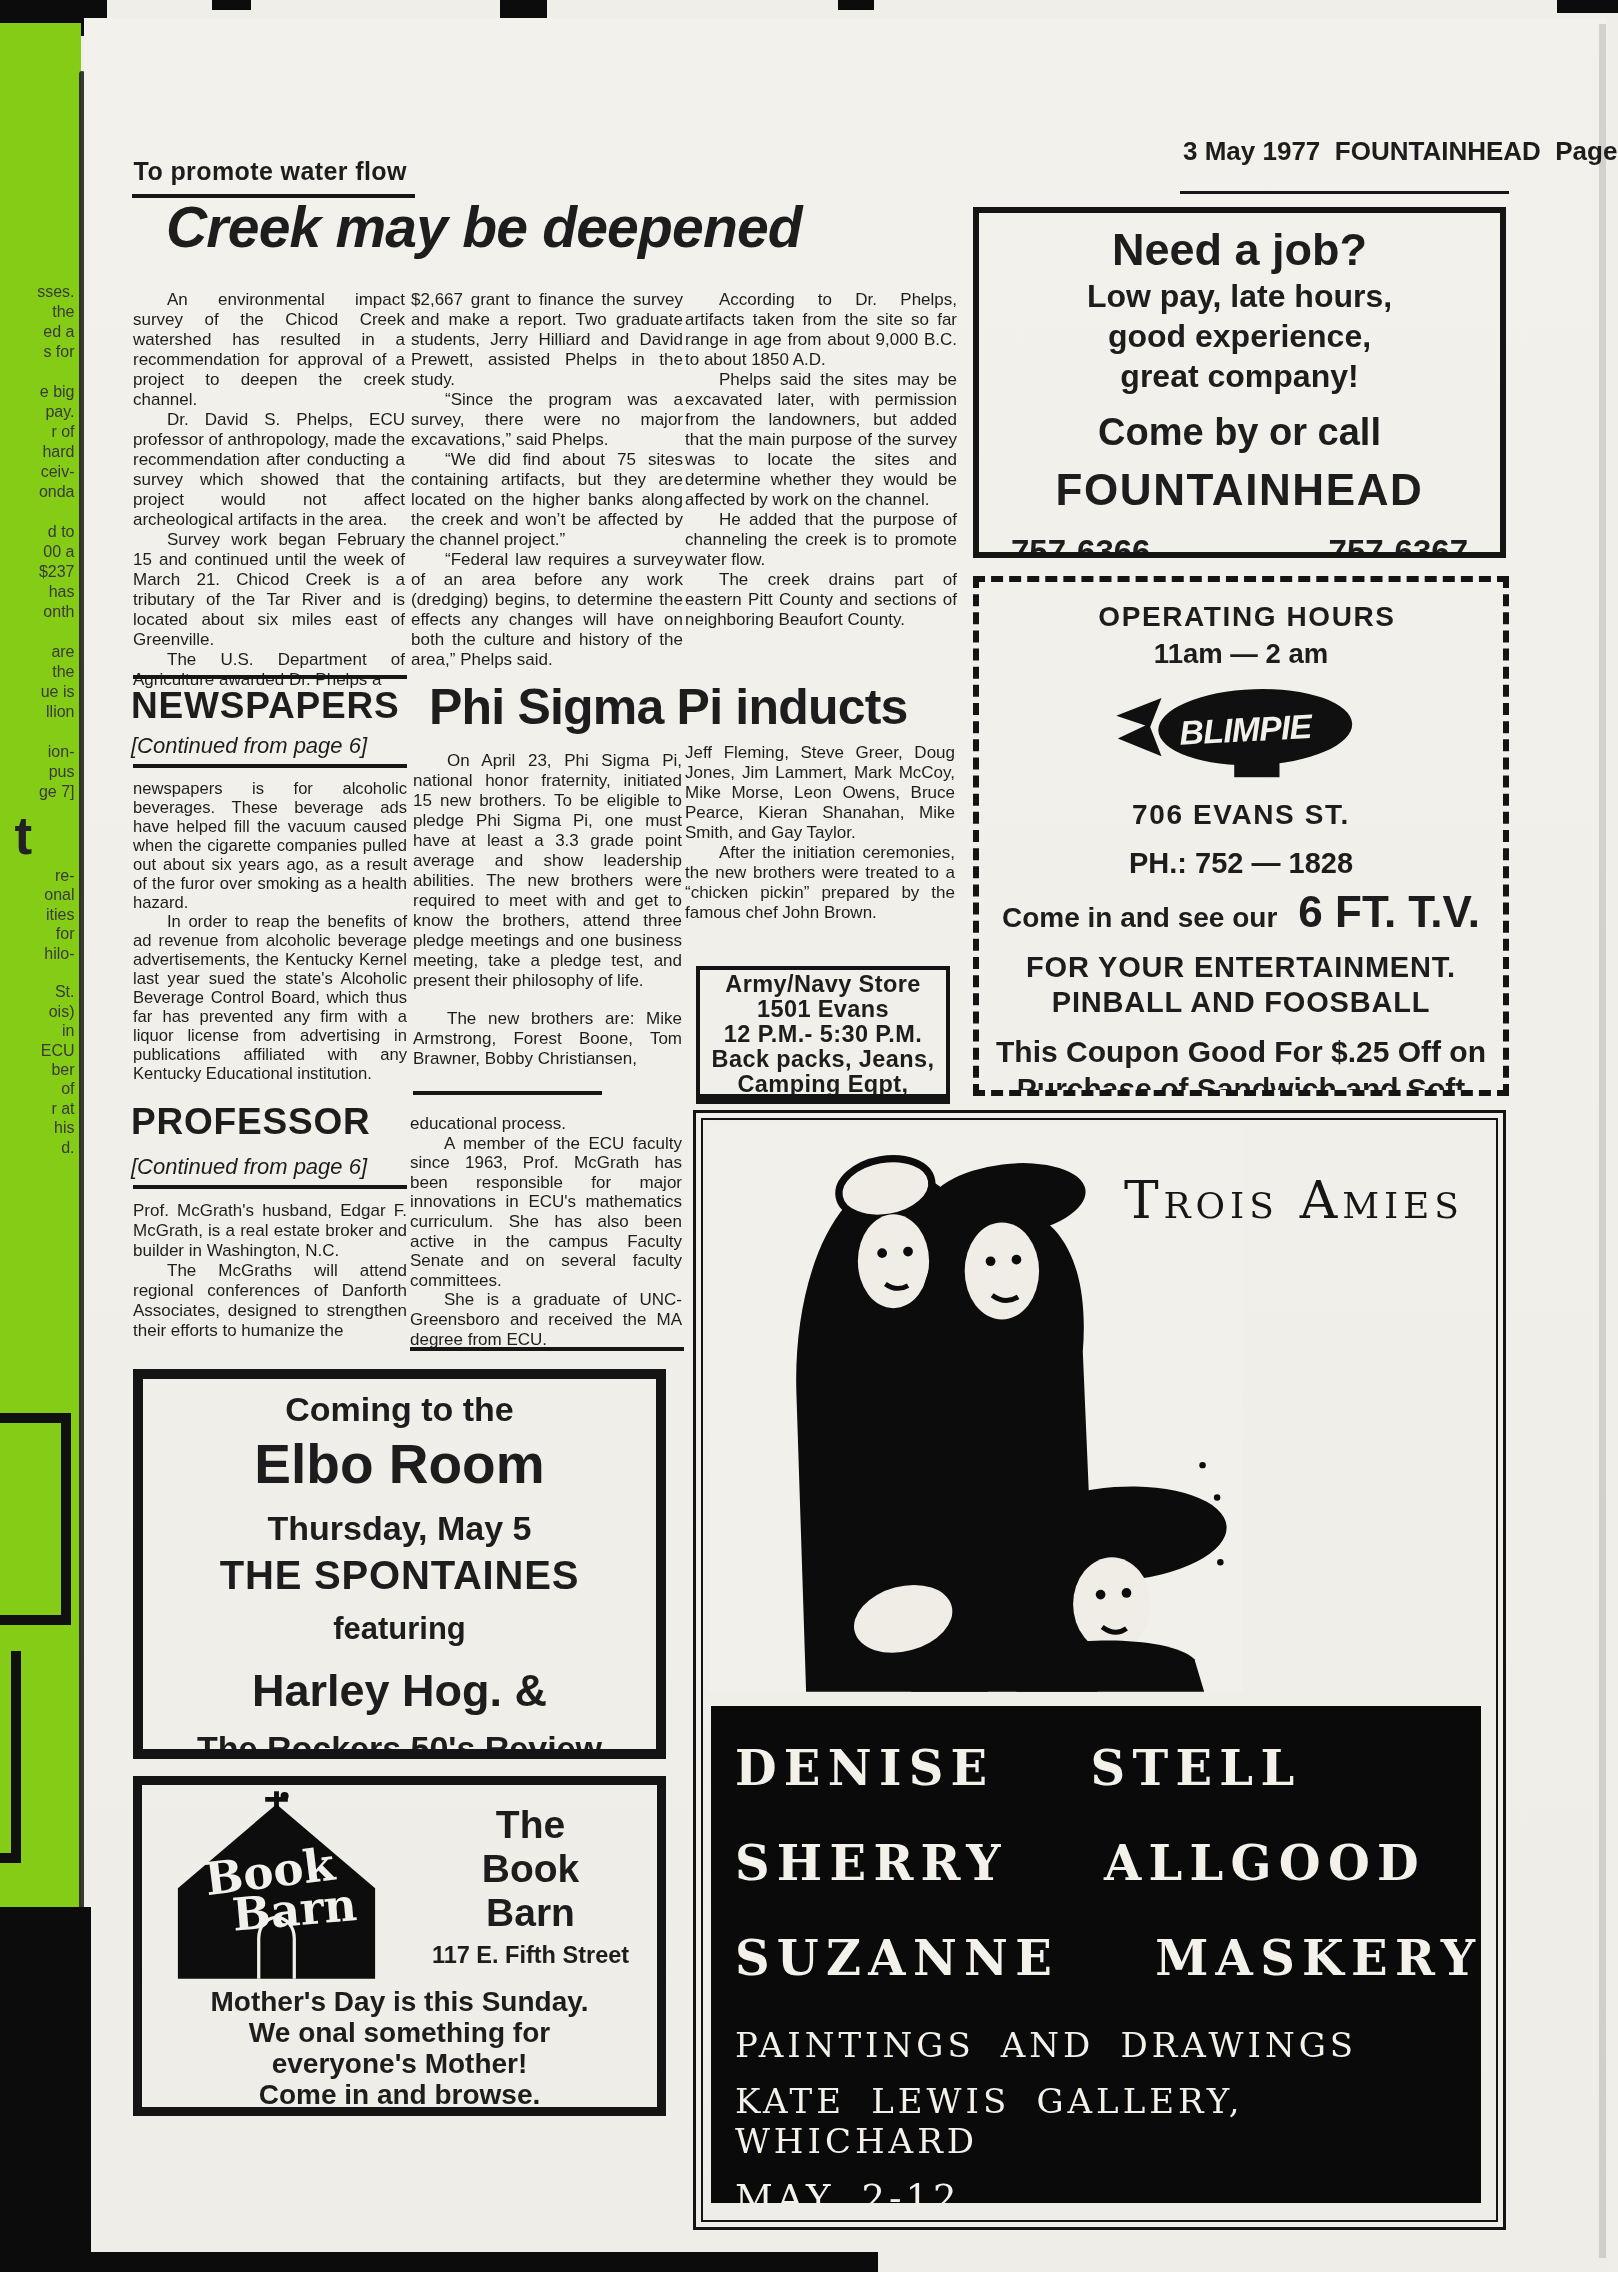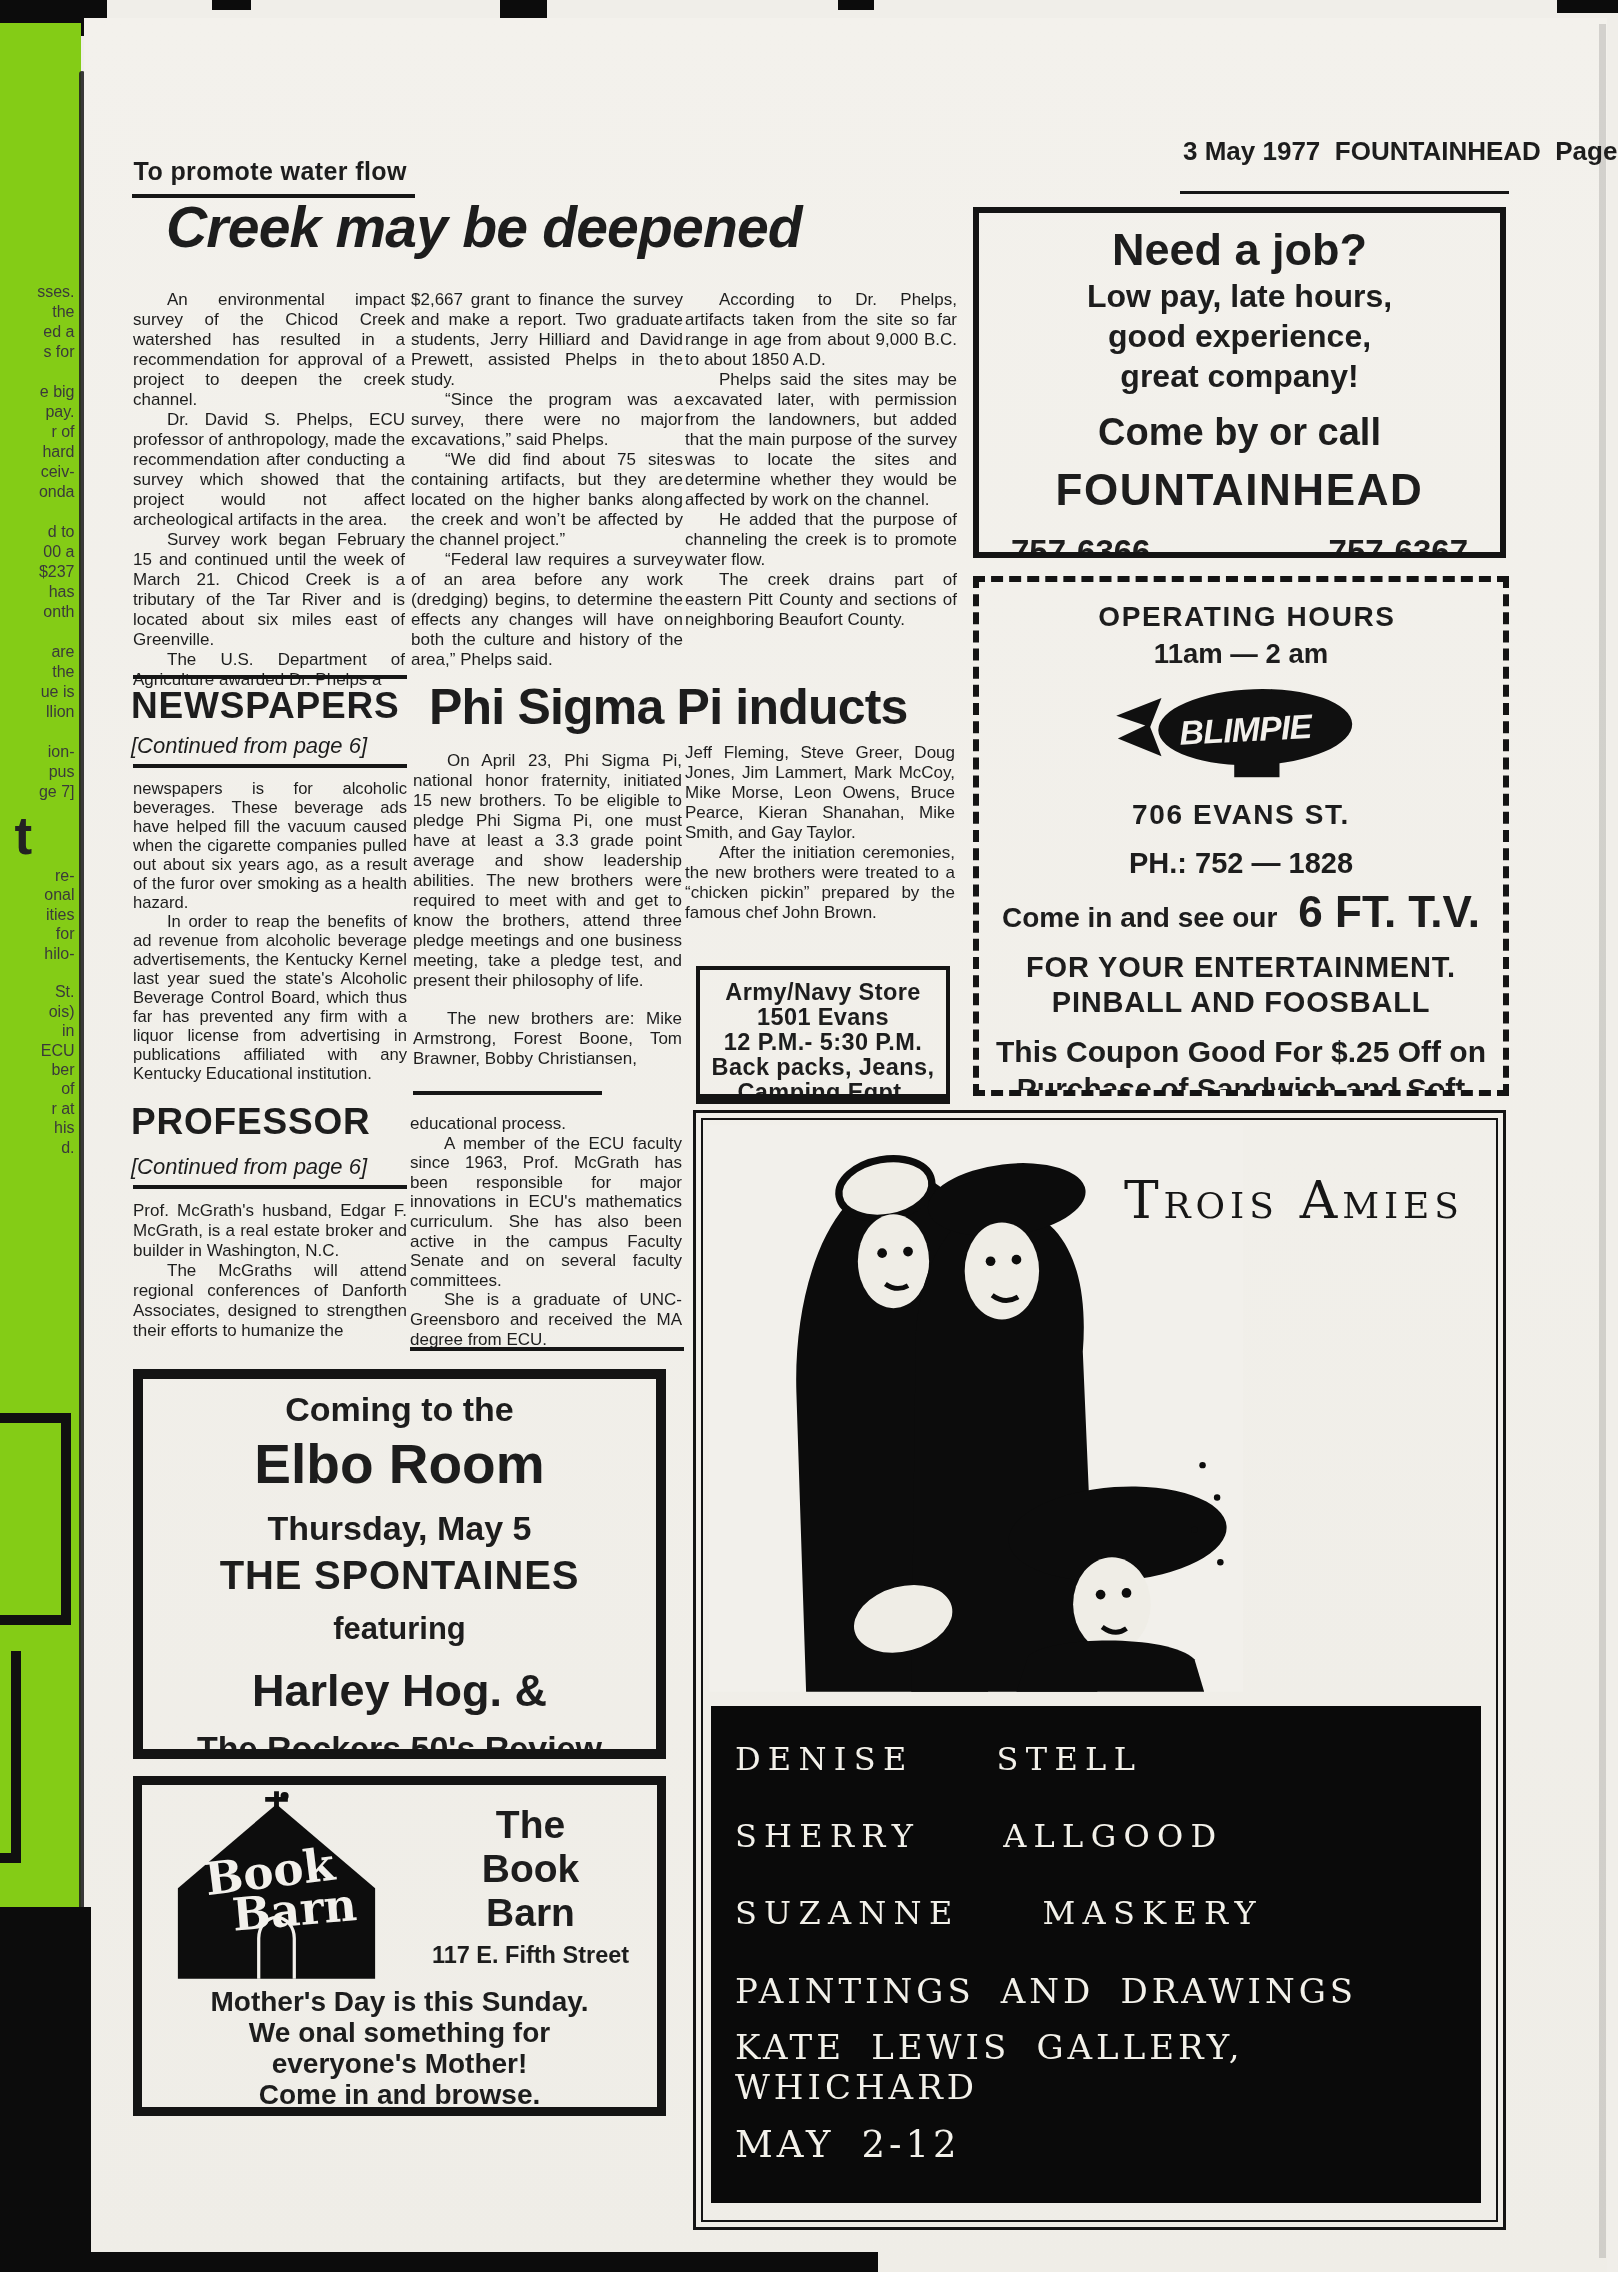--- a/index.html
+++ b/index.html
@@ -55,21 +55,21 @@
   .bl-come  { display:flex; justify-content:center; align-items:baseline; gap:21px; margin-top:6.5px; }
   .bl-come .a { font-size:28px; font-weight:bold; }
   .bl-come .b { font-size:44px; font-weight:bold; }
   .bl-ent   { font-size:29px; font-weight:bold; margin-top:14.6px; letter-spacing:0.8px; }
   .bl-games { font-size:29px; font-weight:bold; margin-top:1.6px; letter-spacing:0.8px; }
   .bl-c1    { font-size:30px; font-weight:bold; margin-top:16px; }
   .bl-c2    { font-size:30px; font-weight:bold; margin-top:3.2px; }
 
   
   .an { position:absolute; left:696px; top:966px; width:254px; height:138px; border:4.9px solid #141414;
-        border-bottom-width:10.5px; text-align:center; padding-top:10px; overflow:hidden; }
+        border-bottom-width:10.5px; text-align:center; padding-top:2px; overflow:hidden; }
   .an div { font-size:23.5px; line-height:25px; font-weight:bold; letter-spacing:0.4px; }
 
   
   .elbo { position:absolute; left:133px; top:1369px; width:533px; height:390px; border:10.5px solid #141414;
           text-align:center; overflow:hidden; }
   .el0 { font-size:34px; font-weight:bold; margin-top:11.3px; }
   .el1 { font-size:55px; font-weight:bold; margin-top:3.2px; }
   .el2 { font-size:34px; font-weight:bold; margin-top:13px; }
   .el3 { font-size:40px; font-weight:bold; margin-top:4.9px; letter-spacing:0.8px; }
   .el4 { font-size:31px; font-weight:bold; margin-top:13px; }
@@ -87,21 +87,21 @@
 
   
   .ta-outer { position:absolute; left:693px; top:1110px; width:813px; height:1120px; border:3.2px solid #141414; }
   .ta-inner { position:absolute; left:4.9px; top:4.9px; right:4.9px; bottom:4.9px; border:2.4px solid #141414; }
   .ta-title { position:absolute; left:405px; top:50px; width:372px; text-align:center;
               font-family:"DejaVu Serif", serif; font-size:36px; letter-spacing:4.9px; color:#161616; }
   .ta-title .init { font-size:52px; }
   .ta-title .sp { display:inline-block; width:21px; }
   .ta-black { position:absolute; left:8px; top:586px; width:770px; height:497px; background:#0a0a0a;
               color:#f3f1ea; font-family:"DejaVu Serif", serif; padding:34px 0 0 24px; overflow:hidden; }
-  .ta-name { font-size:32px; letter-spacing:7.3px; word-spacing:24px; margin-bottom:39px; }
+  .ta-name { font-size:48px; letter-spacing:7.3px; word-spacing:24px; margin-bottom:39px;font-weight:bold; }
   .ta-med  { font-size:34px; letter-spacing:4px; word-spacing:11.3px; margin-bottom:16px; }
   .ta-pre  { white-space:pre; }
 
   .bigT { position:absolute; left:14.6px; top:782px; font-size:53px; font-weight:bold; color:#222; }
   .lbox { position:absolute; border:10.5px solid #101010; }
 </style>
 </head>
 <body>
 
 <div class="scan">

